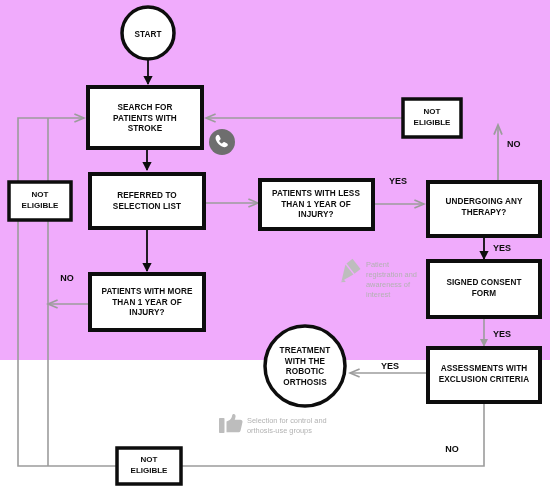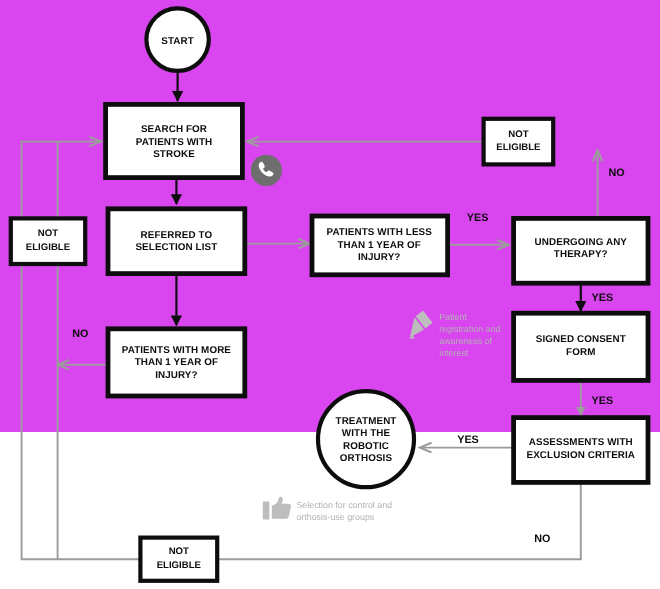--- a/index.html
+++ b/index.html
@@ -10,21 +10,21 @@
   body {
     width: 550px;
     height: 491px;
     font-family: "Liberation Sans", sans-serif;
     overflow: hidden;
   }
   #flowchart-root {
     position: relative;
     width: 550px;
     height: 360px;
-    background: #d946ef;
+    background: #f0abfc;
   }
   svg.chart-svg {
     position: absolute;
     top: 0;
     left: 0;
     width: 550px;
     height: 491px;
   }
   .node-box {
     fill: #ffffff;

